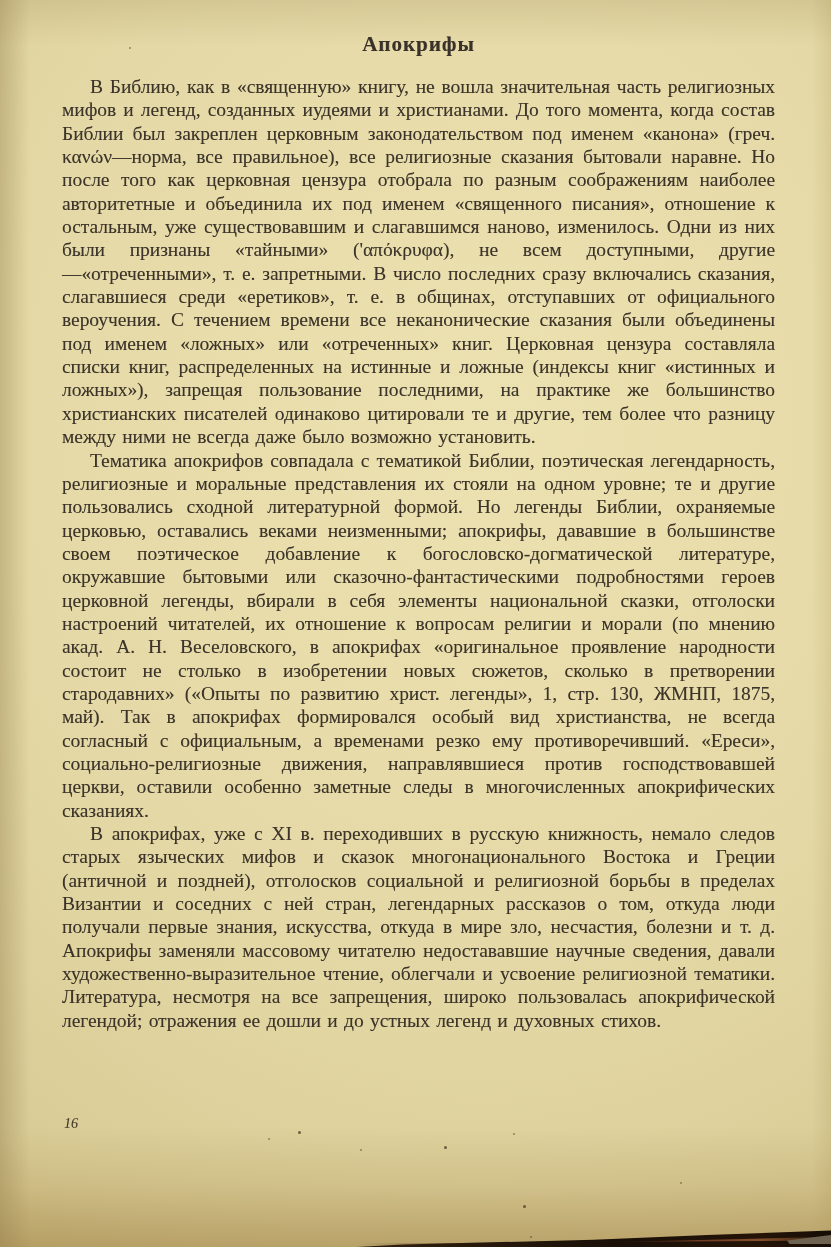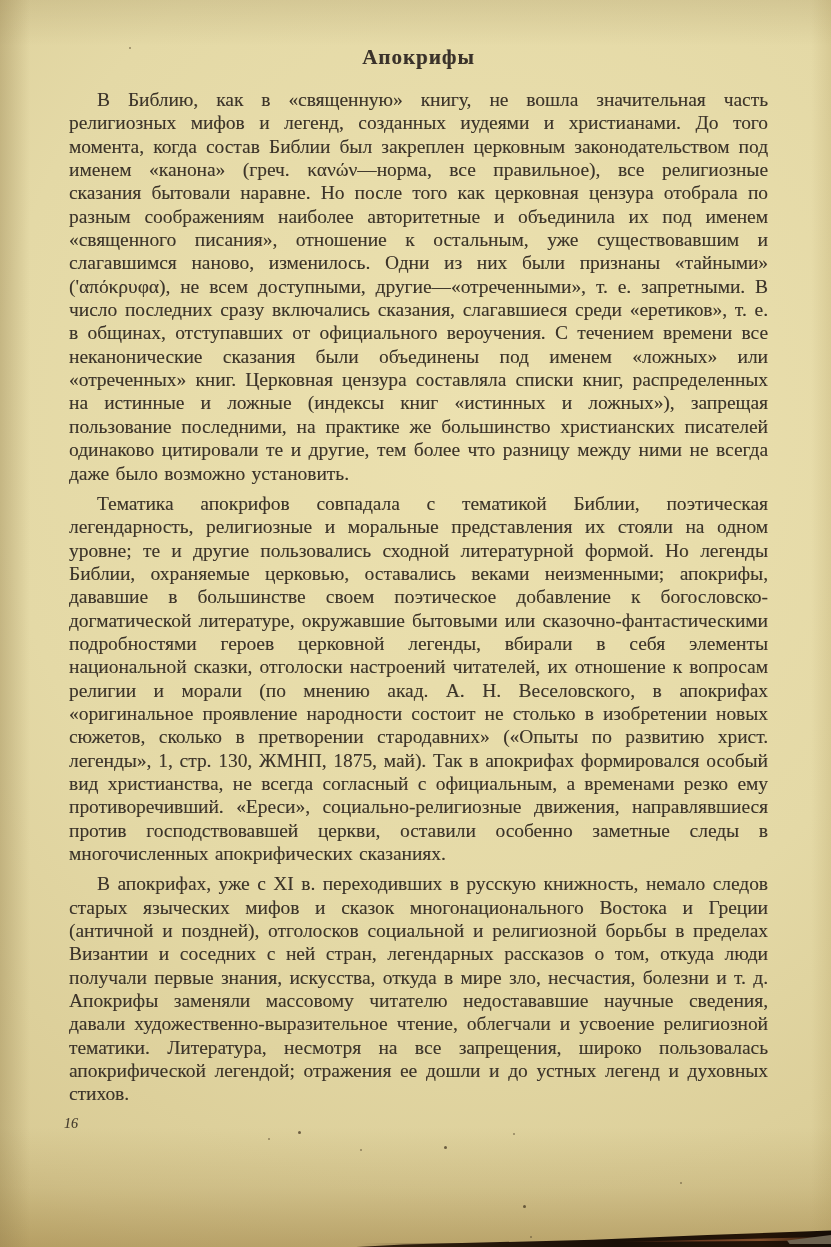--- a/index.html
+++ b/index.html
@@ -22,30 +22,30 @@
       linear-gradient(180deg, rgba(125,104,56,.16) 0px, rgba(125,104,56,0) 46px),
       radial-gradient(ellipse 130% 95% at 58% 34%, #ece1b0 0%, #e4d9a6 45%, #d9cb95 75%, #cab978 100%);
   }
   .text-block {
     position: absolute;
     left: 62px;
     top: 28px;
     width: 713px;
   }
   .title {
-    margin: 17px 0 18px 0;
+    margin: 4px 0 18px 0;
     text-align: center;
     font-size: 21px;
     font-weight: 700;
     letter-spacing: 1px;
     color: #3a322a;
     text-shadow: 0.4px 0.4px 0 rgba(58,50,42,.45);
   }
   .body-text p {
-    margin: 7px;
+    margin: 0;
     font-size: 19.4px;
     line-height: 23.35px;
     text-align: justify;
     text-indent: 28px;
     word-spacing: 1.5px;
     hyphens: auto;
     -webkit-hyphens: auto;
     text-shadow: 0.3px 0.3px 0 rgba(64,54,40,.35);
   }
   .page-number {

